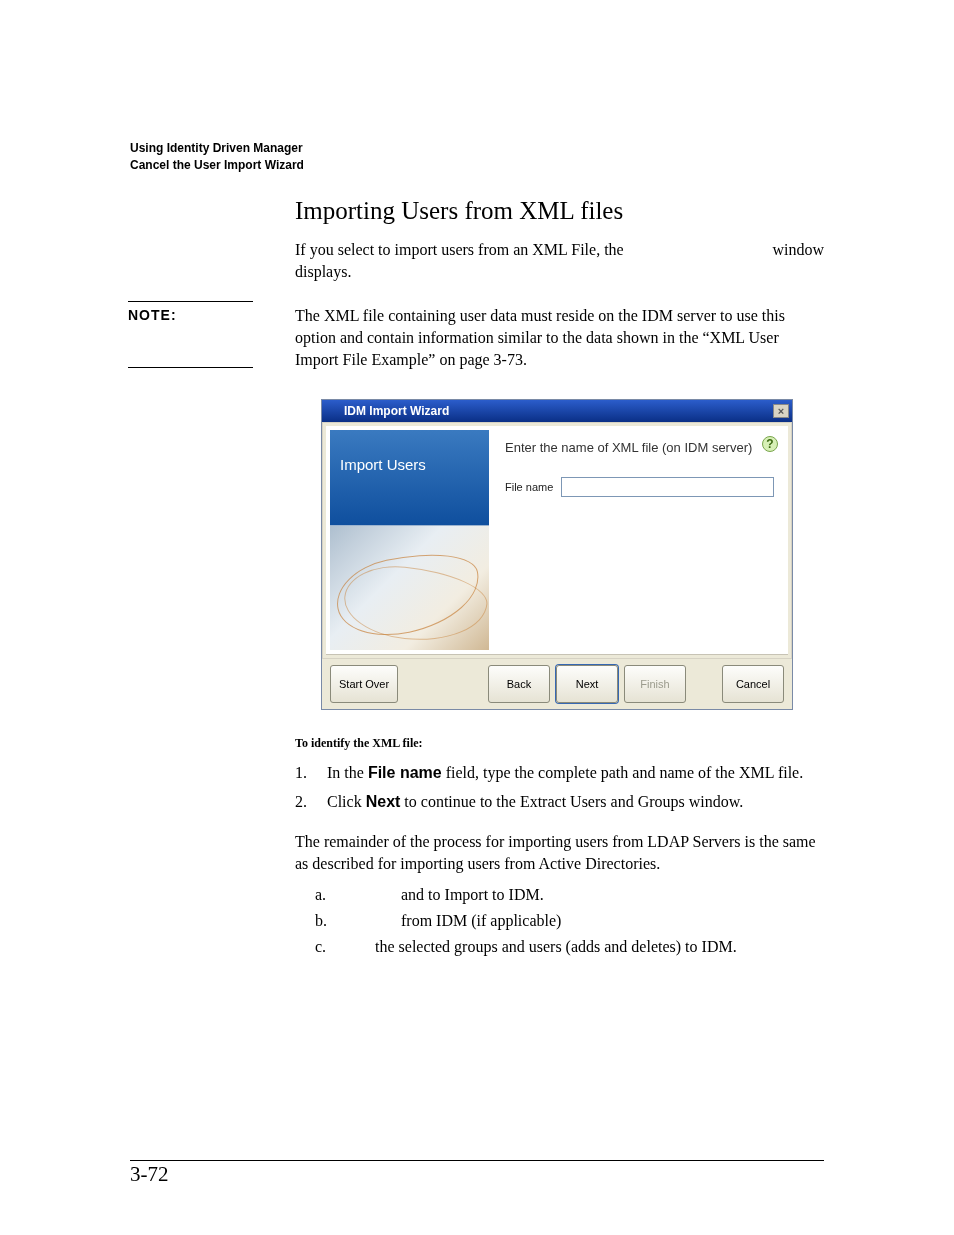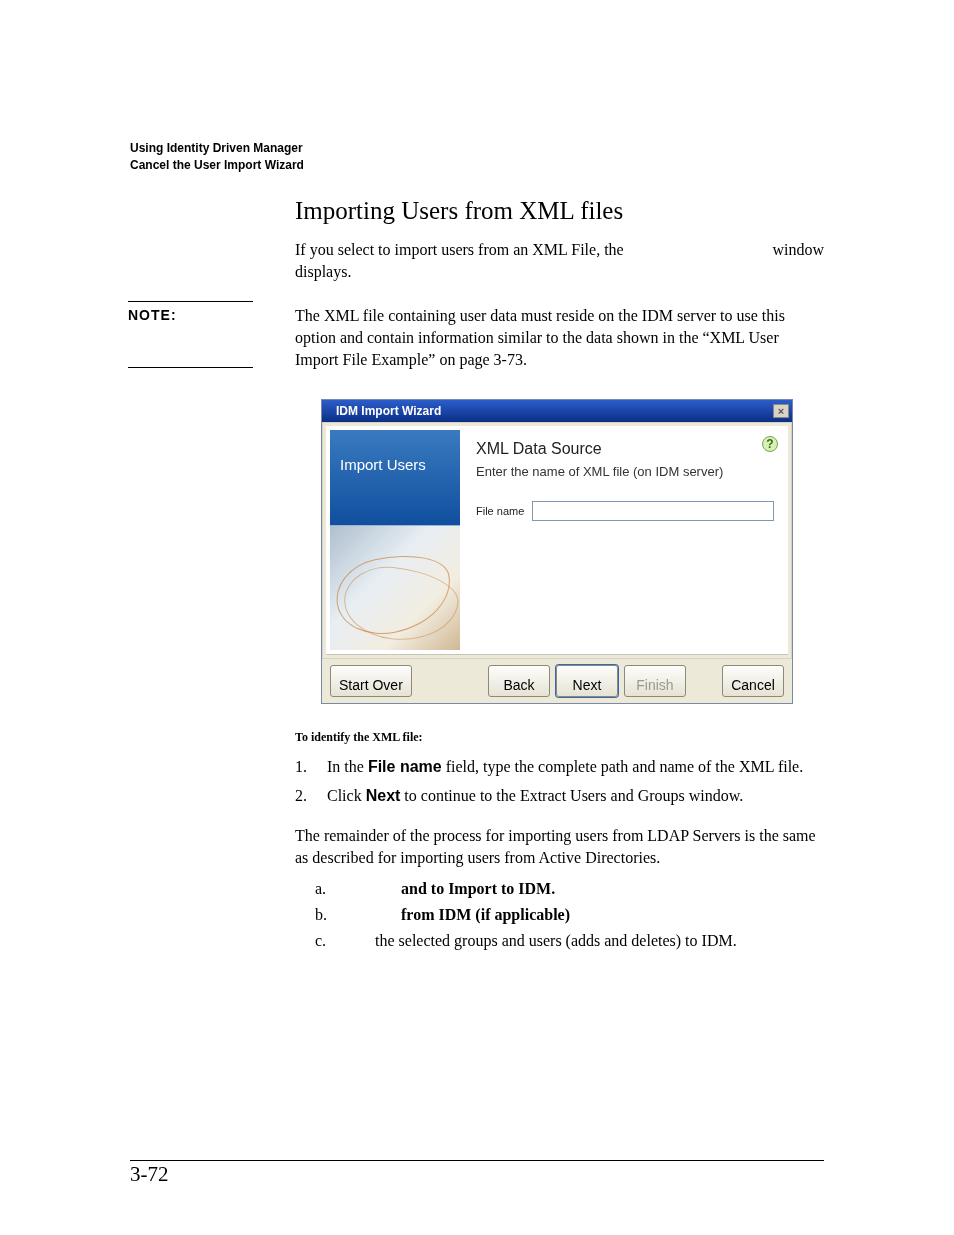--- a/index.html
+++ b/index.html
@@ -73,21 +73,21 @@
     font-size: 11.5px;
     color: #222;
   }
   .wizard-titlebar {
     background: linear-gradient(#2b5dcb, #0a2f86);
     color: #fff;
     display: flex;
     align-items: center;
     justify-content: space-between;
     height: 22px;
-    padding: 0 3px 0 14px;
+    padding: 0 3px 0 22px;
     font-weight: bold;
     font-size: 12px;
   }
   .wizard-close {
     width: 16px; height: 14px;
     background: #d9d4c4;
     border: 1px solid #888;
     display: flex; align-items: center; justify-content: center;
     font-family: Arial, sans-serif;
     font-size: 11px;
@@ -96,21 +96,21 @@
     line-height: 1;
   }
   .wizard-body {
     display: flex;
     padding: 4px;
     gap: 4px;
     background: #fff;
     border-bottom: 1px solid #c7c3b5;
   }
   .wizard-side {
-    width: 130px;
+    width: 159px;
     display: flex;
     flex-direction: column;
   }
   .wizard-side-top {
     background: linear-gradient(#3a7ac0, #0f4f9e);
     color: #fff;
     padding: 26px 10px;
     font-size: 15px;
     height: 96px;
     border-bottom: 1px solid #9bb3cf;
@@ -173,22 +173,22 @@
   .wizard-buttons {
     background: #ece9d8;
     padding: 6px 8px;
     display: flex;
     align-items: center;
     gap: 6px;
   }
   .wizard-buttons .sp { flex: 1; }
   .wbtn {
     min-width: 62px;
-    height: 32px;
-    font-size: 14px;
+    height: 38px;
+    font-size: 11px;
     border: 1px solid #8a8a7a;
     background: linear-gradient(#fdfdfb, #e6e3d4);
     border-radius: 3px;
     padding: 11px 8px;
   }
   .wbtn.default { box-shadow: 0 0 0 1px #3668b3; }
   .wbtn[disabled] { color: #9b9b8d; }
   
   .sub-h {
     font-weight: bold;
@@ -208,21 +208,21 @@
   ol.sub {
     list-style: none;
     padding: 0;
     margin: 4px 0 0 0;
     font-size: 16px;
     line-height: 1.5;
   }
   ol.sub li { display: flex; gap: 26px; margin-bottom: 2px; }
   ol.sub li .lett { width: 14px; flex: none; padding-left: 20px; }
   ol.sub li .txt { flex: 1; }
-  .sub-indent { padding-left: 60px; font-weight: bold; }
+  .sub-indent { padding-left: 60px; }
   .footer-rule {
     position: absolute;
     left: 130px; right: 130px;
     bottom: 74px;
     border-top: 1.5px solid #000;
   }
   .page-num {
     position: absolute;
     left: 130px;
     bottom: 48px;
@@ -264,21 +264,20 @@
           <span class="wizard-close">×</span>
         </div>
         <div class="wizard-inner-border">
           <div class="wizard-body">
             <div class="wizard-side">
               <div class="wizard-side-top">Import Users</div>
               <div class="wizard-side-img"></div>
             </div>
             <div class="wizard-main">
               <div class="wizard-help">?</div>
-              <div class="wizard-h">XML Data Source</div>
               <div class="wizard-sub">Enter the name of XML file (on IDM server)</div>
               <div class="wizard-field-row">
                 <label>File name</label>
                 <input class="wizard-input" type="text" value="" style="">
               </div>
             </div>
           </div>
         </div>
         <div class="wizard-buttons">
           <button class="wbtn">Start Over</button>

